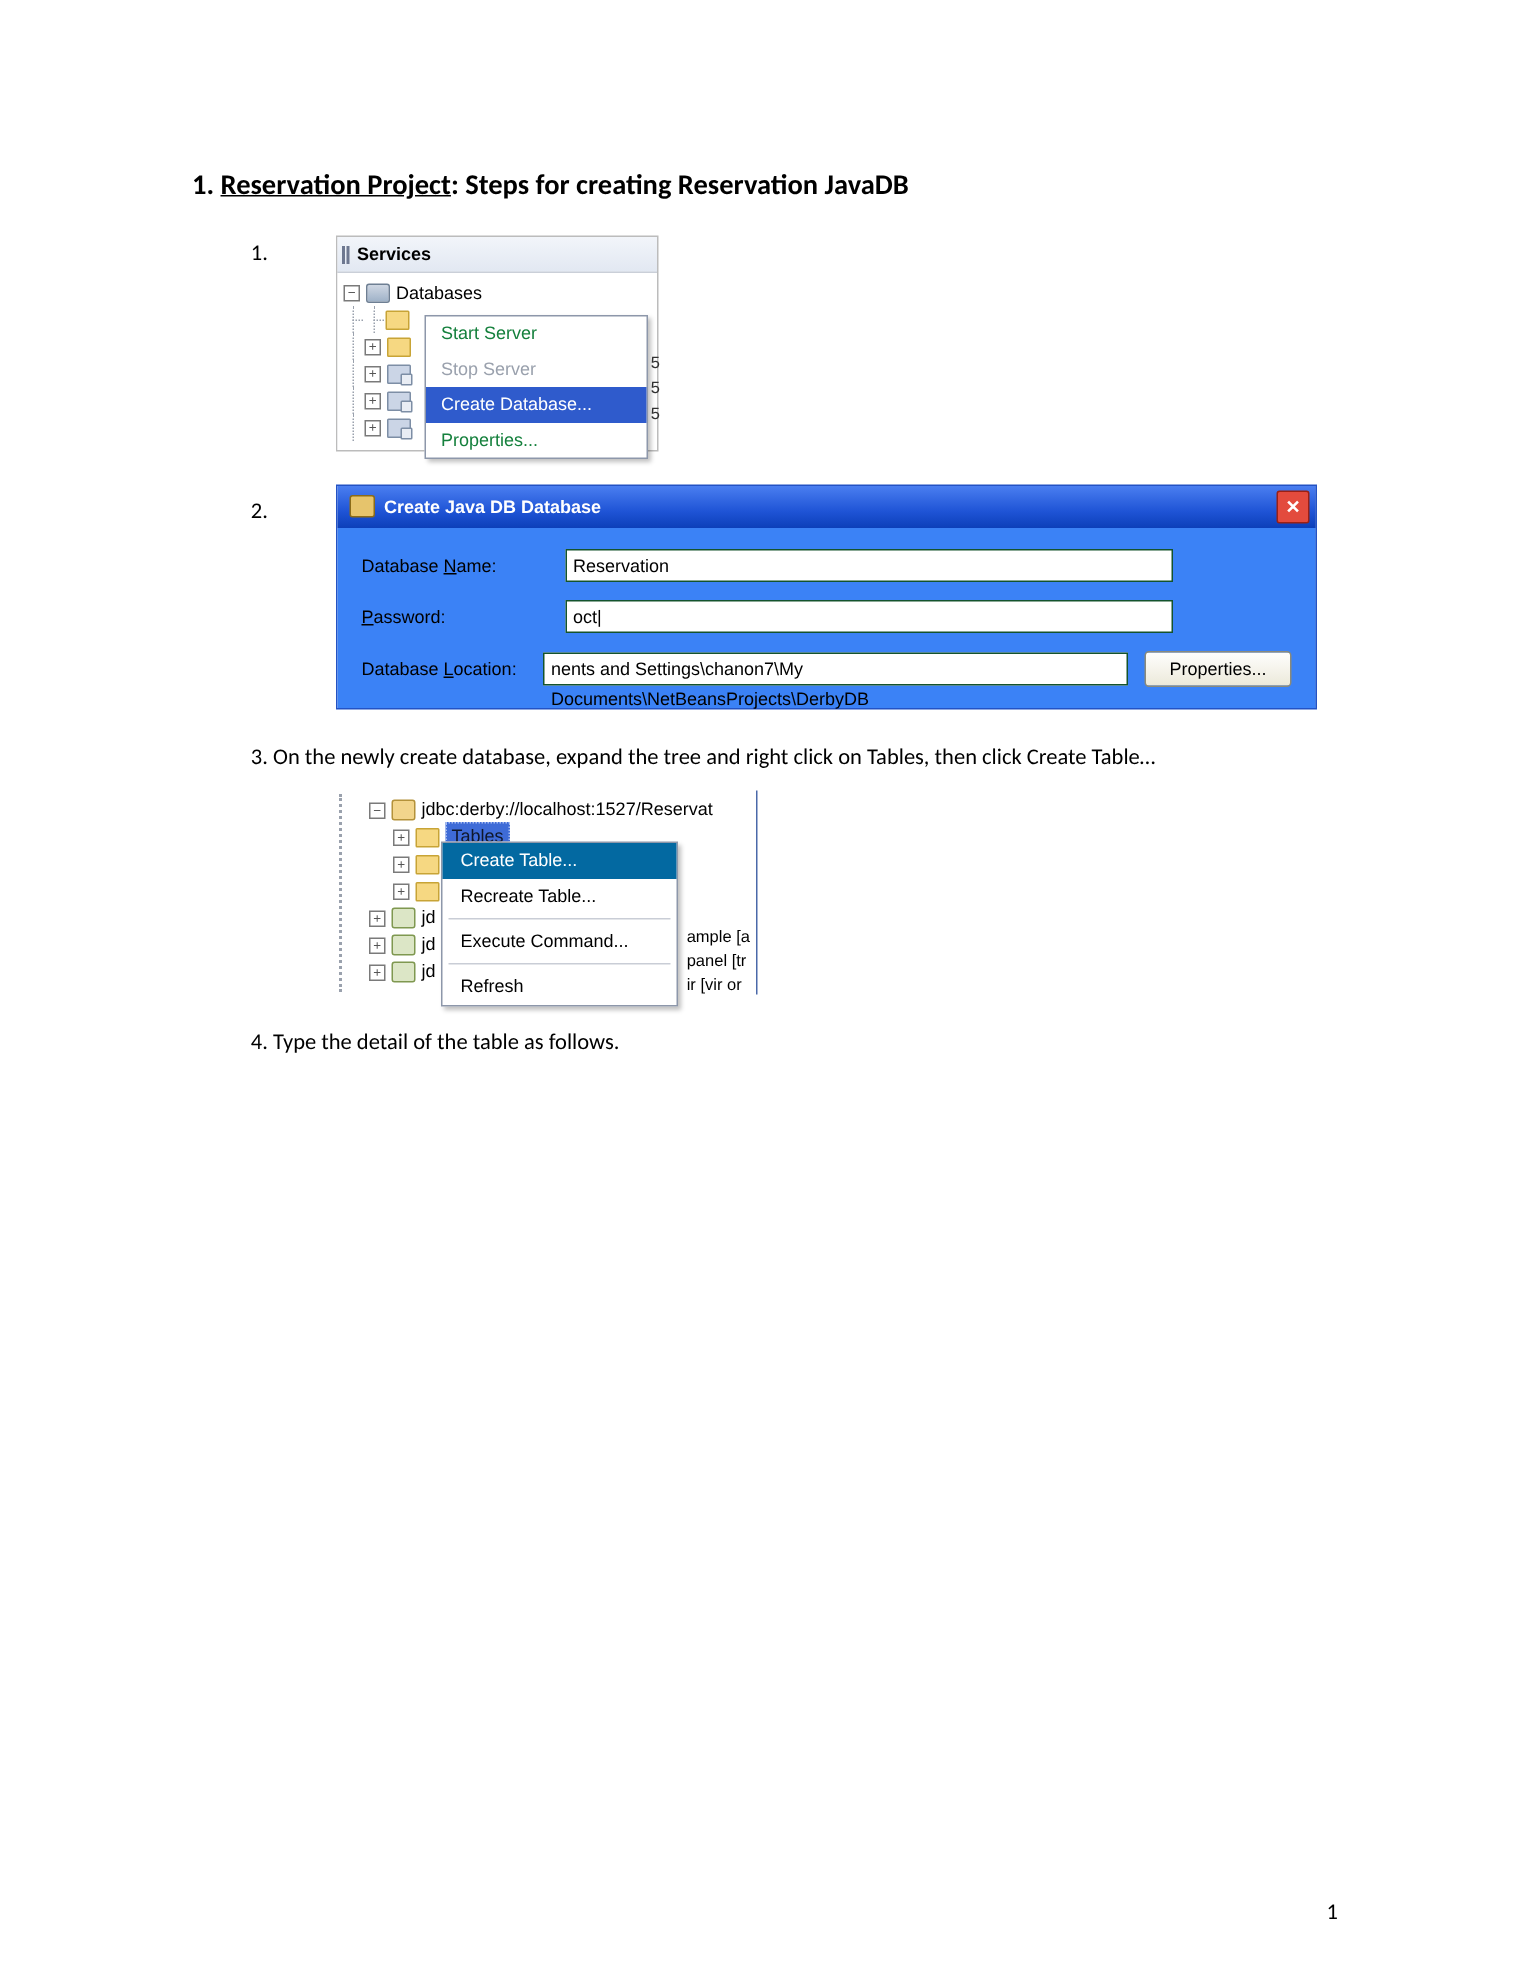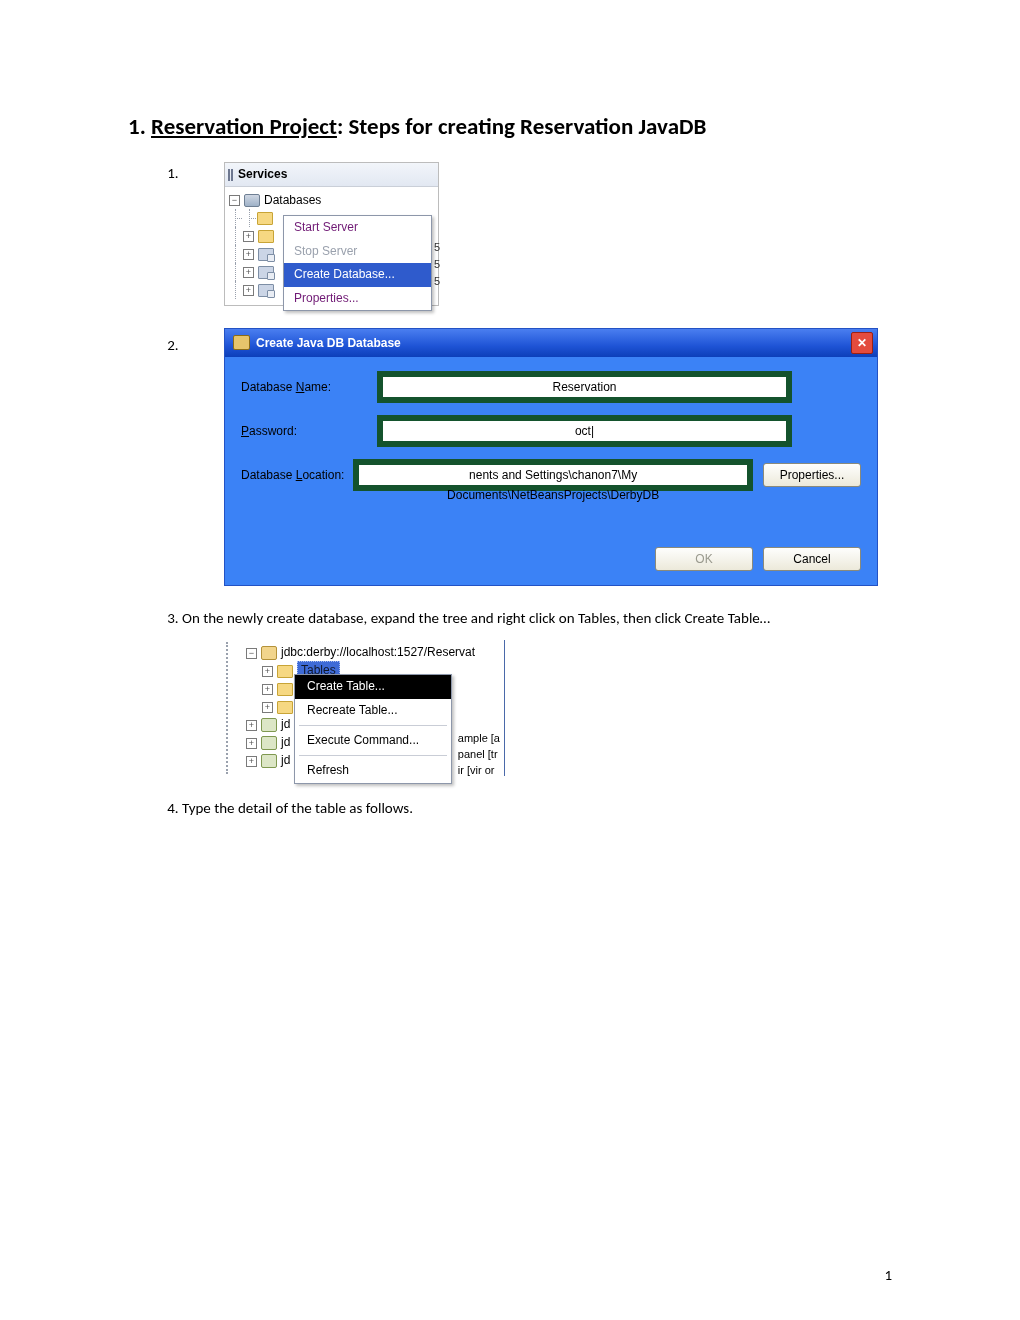--- a/index.html
+++ b/index.html
@@ -11,21 +11,21 @@
     color: #000;
   }
   .page {
     position: relative;
     width: 1020px;
     height: 1320px;
     box-sizing: border-box;
     padding: 112px 128px 60px 128px;
   }
   h1.page-title {
-    font-size: 23px;
+    font-size: 19px;
     font-weight: 700;
     margin: 0 0 22px 0;
   }
   h1.page-title .num { font-weight: 700; }
   h1.page-title .underline { text-decoration: underline; }
   ol.steps {
     margin: 0;
     padding-left: 54px;
     font-size: 15px;
   }
@@ -75,21 +75,21 @@
   .ico-db { width:14px;height:11px;margin-right:4px;display:inline-block;
     background: linear-gradient(#cfd7e3,#9fb2c8); border:1px solid #6e7f93; border-radius:2px; }
   .ico-folder{ width:14px;height:11px;margin-right:4px;display:inline-block;background:#f6d882;border:1px solid #c8a436;border-radius:1px;}
   .ico-derby{ width:14px;height:11px;margin-right:4px;display:inline-block;background:#cbd5e6;border:1px solid #7d8ea5;border-radius:1px;position:relative;}
   .ico-derby::after{content:"";position:absolute;right:-2px;bottom:-2px;width:6px;height:6px;background:#e9edf4;border:1px solid #7d8ea5;border-radius:1px;}
   .ss1 .menu {
     position:absolute; left:58px; top:28px; width:147px;
     background:#fff; border:1px solid #8d97aa; box-shadow:2px 2px 3px rgba(0,0,0,.25);
     z-index:5;
   }
-  .ss1 .menu .mi { padding:3px 10px; color:#701a75; }
+  .ss1 .menu .mi { padding:3px 10px; color:#15803d; }
   .ss1 .menu .mi.disabled { color:#9aa1ad; }
   .ss1 .menu .mi.sel { background:#2f5bcc; color:#fff; }
   .ss1 .side5 { position:absolute; right:-2px; top:52px; font-size:11px; color:#333; line-height:17px;}
 
   
   .ss2 {
     width:652px;
     border:1px solid #2352c4;
     font-family: Tahoma, Arial, sans-serif;
     font-size:12px;
@@ -106,21 +106,21 @@
   .closebtn{width:20px;height:20px;background:#e34b3d;border:1px solid #9a2014;display:flex;align-items:center;justify-content:center;color:#fff;font-weight:700;border-radius:2px;}
   .ss2 .client{
     background:#3b82f6;
     padding:14px 16px 14px 16px;
   }
   .frow{display:flex;align-items:center;margin-bottom:12px;}
   .frow .lbl{width:136px;}
   .frow .lbl .ul{text-decoration:underline;}
   .tin{
     flex:0 0 395px; height:20px; line-height:20px; padding:0 4px;
-    border:6px solid #14532d; background:#fff; color:#000;text-align:center;
+    border:1px solid #14532d; background:#fff; color:#000;
   }
   .btn{
     height:22px;min-width:76px;padding:0 10px;
     border:1px solid #8a8a7b;background:linear-gradient(#fefefd,#ece9da);
     border-radius:3px;display:inline-flex;align-items:center;justify-content:center;
     font-family:inherit;font-size:12px;color:#000;
   }
   .btn.disabled{color:#9a9a8e;}
   .ss2 .btnrow{display:flex;justify-content:flex-end;gap:10px;margin-top:56px;}
 
@@ -137,21 +137,21 @@
   .ss3 .grip{position:absolute;left:2px;top:2px;bottom:2px;width:2px;border-left:2px dotted #9aa1ad;}
   .ss3 .row{display:flex;align-items:center;height:18px;padding-left:8px;}
   .ico-conn{width:14px;height:12px;display:inline-block;margin-right:4px;background:#f2d58c;border:1px solid #b4923a;border-radius:2px;position:relative;}
   .ico-conn.sq{background:#dce6c6;border-color:#7f9850;}
   .sel-node{background:#3e6bd7;color:#0f172a;padding:0 3px;border:1px dotted #a7bdf1;}
   .ss3 .menu{
     position:absolute;left:70px;top:34px;width:156px;background:#fff;border:1px solid #8d97aa;
     box-shadow:2px 2px 3px rgba(0,0,0,.25);z-index:5;
   }
   .ss3 .menu .mi{padding:3px 12px;}
-  .ss3 .menu .mi.sel{background:#000000;color:#fff;}
+  .ss3 .menu .mi.sel{background:#0369a1;color:#fff;}
   .ss3 .menu .sep{height:0;border-top:1px solid #c9cdd6;margin:3px 4px;}
   .ss3 .rcol{position:absolute;right:4px;top:90px;font-size:11px;line-height:16px;color:#000;}
   .pagenum{position:absolute;right:128px;bottom:36px;font-size:15px;}
 </style>
 </head>
 <body>
 
 <div class="page">
 
   <h1 class="page-title">
@@ -231,24 +231,20 @@
             <div class="frow">
               <span class="lbl"><span class="ul">P</span><span>assword:</span></span>
               <span class="tin">oct|</span>
             </div>
             <div class="frow" style="margin-bottom:0;">
               <span class="lbl"><span>Database </span><span class="ul">L</span><span>ocation:</span></span>
               <span class="tin" style="flex:0 0 380px;">nents and Settings\chanon7\My Documents\NetBeansProjects\DerbyDB</span>
               <span style="width:12px;"></span>
               <span class="btn">Properties...</span>
             </div>
-            <div class="btnrow">
-              <span class="btn disabled">OK</span>
-              <span class="btn">Cancel</span>
-            </div>
           </div>
         </div>
       </div>
     </li>
 
     <li>
       <span>On the newly create database, expand the tree and right click on Tables, then click Create Table…</span>
       <div class="fig">
         <div class="ss3">
           <span class="grip"></span>

